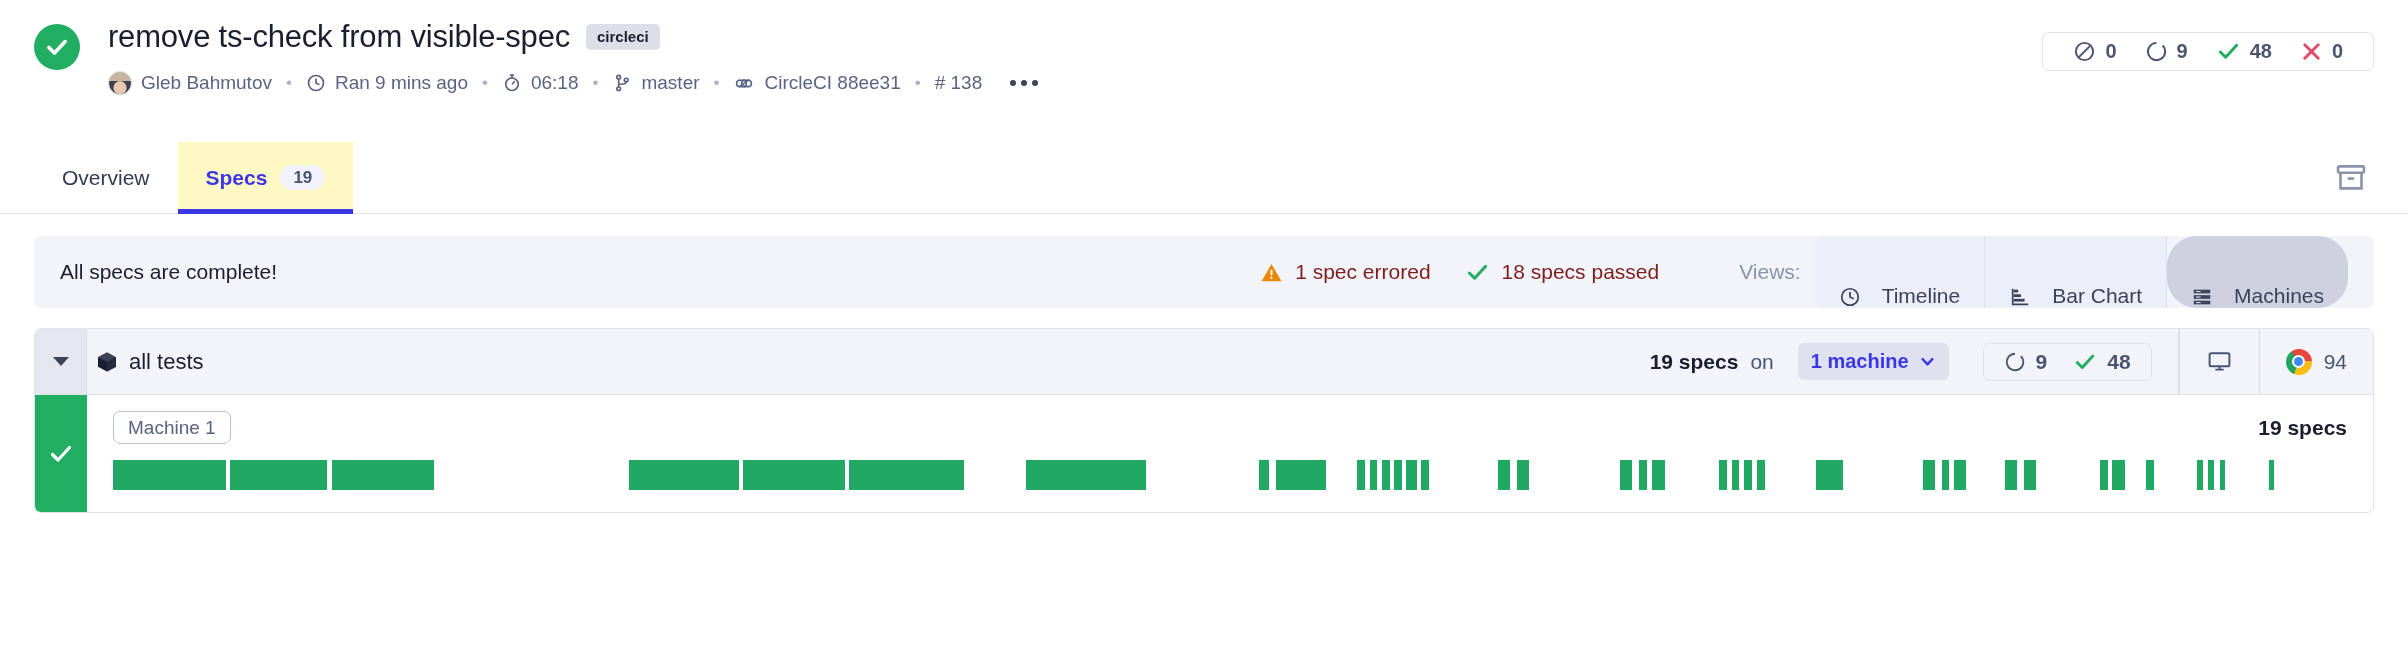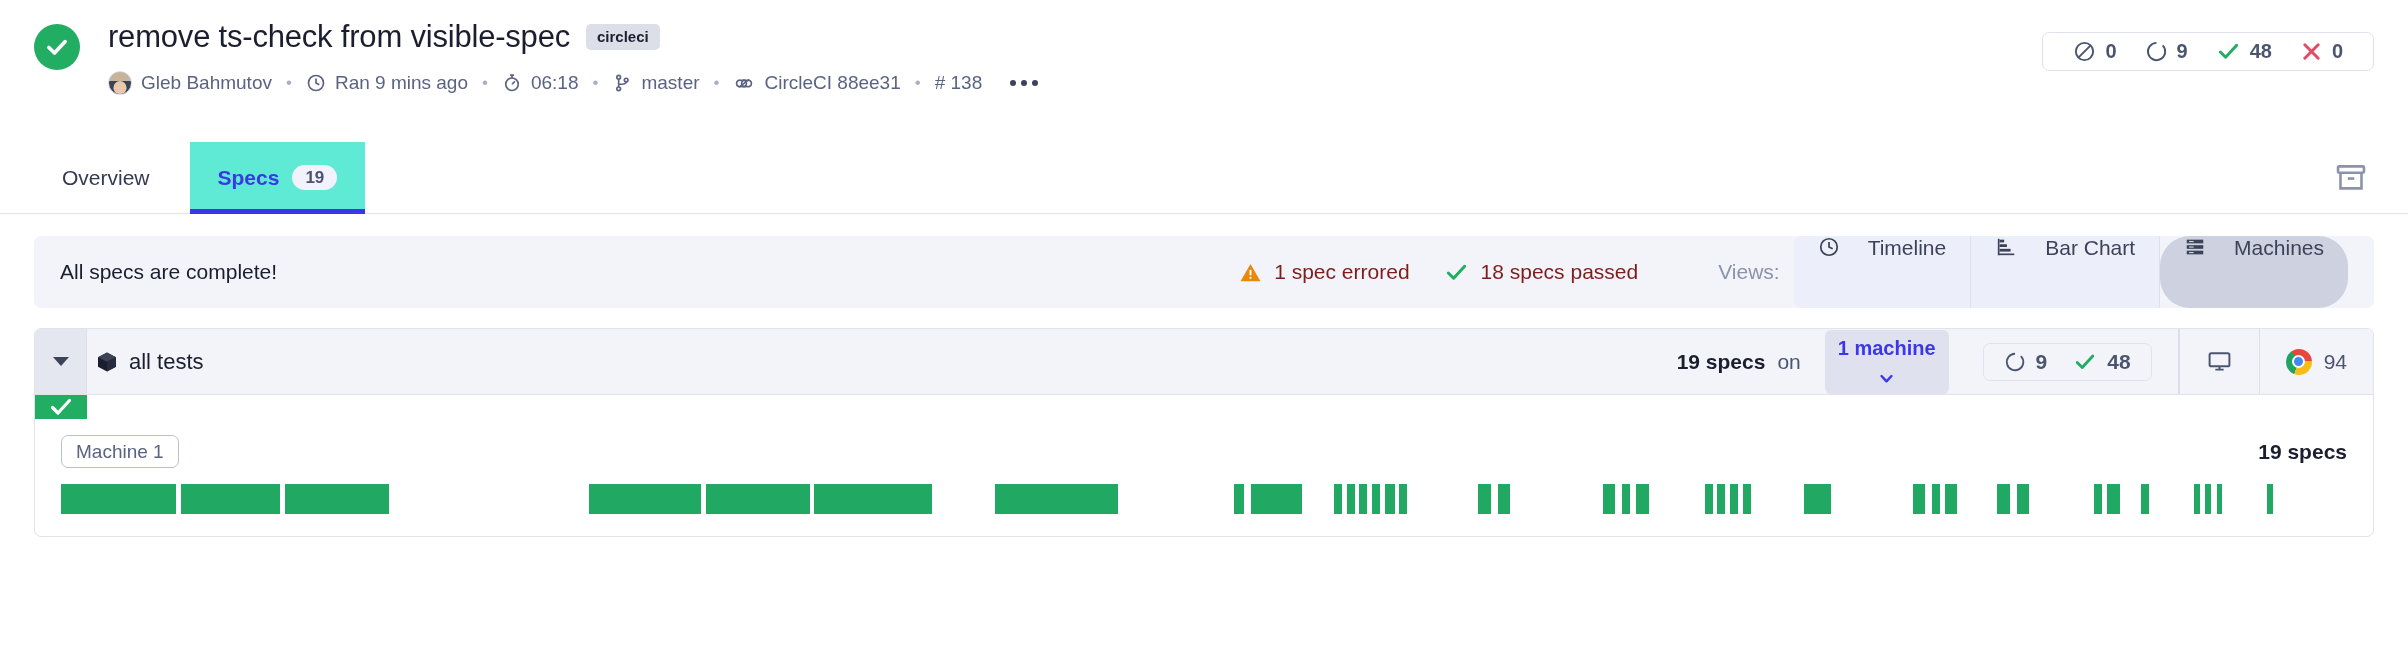--- a/index.html
+++ b/index.html
@@ -92,21 +92,21 @@
     display: flex; align-items: center; gap: 13px;
     padding: 0 28px; font-size: 21px; color: #333a52;
     cursor: pointer; position: relative; background: transparent;
   }
   .tab .tab-count {
     background: #eff1f7; color: #4c5570;
     font-size: 17px; font-weight: 600;
     border-radius: 13px; padding: 4px 13px; line-height: 1;
   }
   .tab.active {
-    background: #5eead4; color: #3b37e8; font-weight: 700; margin-left: 12px;
+    background: #fef9c3; color: #3b37e8; font-weight: 700;
   }
   .tab.active .tab-count { background: #f2f2fd; color: #4b5270; font-weight: 600; }
   .tab.active::after {
     content: ""; position: absolute; left: 0; right: 0; bottom: -1px;
     height: 5px; background: #3b37e8;
   }
   .archive-btn {
     position: absolute; right: 40px; top: 50%;
     transform: translateY(-50%); cursor: pointer;
     display: flex; align-items: center; justify-content: center;
@@ -128,21 +128,21 @@
     font-size: 21px; color: #7f1d1d; white-space: nowrap;
   }
   .views-label {
     font-size: 21px; color: #8b93ab; margin-left: 46px; margin-right: 14px;
   }
   .views-group {
     display: flex; align-items: stretch; border-radius: 7px;
     overflow: hidden; height: 72px; align-self: stretch;
   }
   .view-btn {
-    display: flex; align-items: flex-start; gap: 28px;
+    display: flex; align-items: flex-end; gap: 21px;
     padding: 0 24px; font-size: 21px; color: #3c4358;
     background: #eceefa; cursor: pointer;
     border-right: 1px solid #dcdfec;
   }
   .view-btn:last-child { border-right: none; }
   .view-btn.active { background: #cdd1e0; border-radius: 30px; }
 
   
   .group-wrap { padding: 20px 34px 0 34px; }
   .group-box {
@@ -173,40 +173,40 @@
     display: flex; align-items: center; gap: 12px;
     padding: 0 26px; font-size: 21px; color: #4c5570;
   }
   .gr-divider { width: 1px; background: #dcdfea; align-self: stretch; }
   .specs-on { font-size: 21px; color: #1b1e2e; }
   .specs-on b { font-weight: 700; }
   .machine-select {
     display: flex; align-items: center; gap: 10px;
     background: #dfe2ee; color: #3b37e8; font-weight: 600;
     font-size: 20px; border-radius: 6px; padding: 7px 13px;
-    cursor: pointer; margin-left: 12px; flex-direction: column;
+    cursor: pointer; margin-left: 12px;
   }
   .mini-counts {
     display: flex; align-items: center; gap: 26px;
     border: 1px solid #dfe2ec; border-radius: 7px;
     padding: 6px 20px; background: #f2f4f9; margin-left: 22px;
   }
   .mini-count { display: flex; align-items: center; gap: 10px;
     font-size: 21px; color: #4c5570; font-weight: 600; }
   .chrome-dot {
     width: 26px; height: 26px; border-radius: 50%; position: relative;
     background: conic-gradient(from -35deg, #e8453c 0 33%, #f9bc15 33% 66%, #1fa463 66% 100%);
   }
   .chrome-dot::after {
     content: ""; position: absolute; inset: 6.5px; border-radius: 50%;
     background: #4286f5; border: 2px solid #fff;
   }
 
   
-  .machine-row { display: flex; align-items: stretch; min-height: 104px; flex-direction: column; }
+  .machine-row { display: flex; align-items: stretch; min-height: 104px; }
   .machine-status {
     width: 52px; background: #21ad62;
     display: flex; align-items: center; justify-content: center;
     flex: 0 0 auto;
   }
   .machine-body { flex: 1 1 auto; padding: 16px 26px 22px 26px; position: relative; }
   .machine-top { display: flex; align-items: center; }
   .machine-badge {
     border: 1px solid #b9bfd2; border-radius: 7px;
     padding: 6px 14px; font-size: 19px; color: #5a6382;

